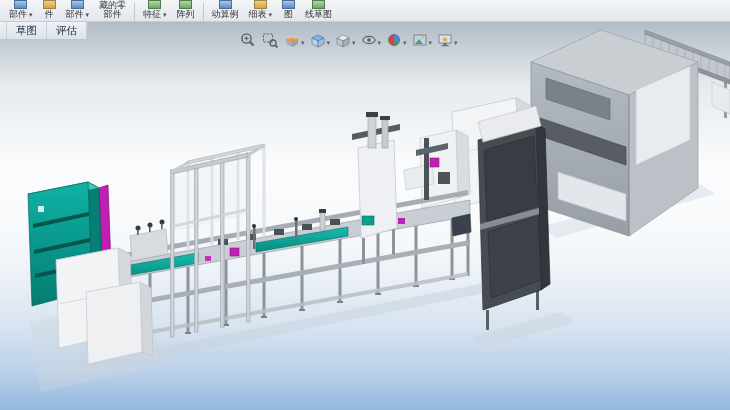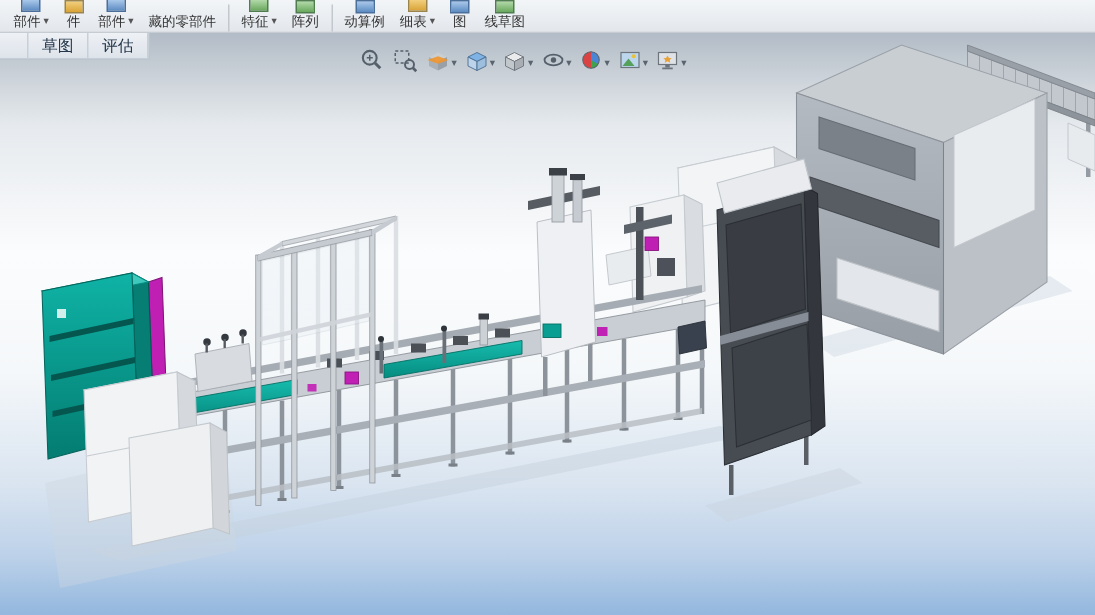--- a/index.html
+++ b/index.html
@@ -12,26 +12,26 @@
     display:flex;align-items:flex-end;padding:0 4px;box-sizing:border-box;z-index:5;}
   .tb-item{display:flex;flex-direction:column;align-items:center;justify-content:flex-end;
     font-size:9px;line-height:9px;color:#333;padding:0 5px 2px 5px;white-space:nowrap;cursor:default;}
   .tb-icon{width:11px;height:7px;margin-bottom:1px;border:1px solid #9b854c;
     background:linear-gradient(#f2cf7d,#d9a437);}
   .tb-icon.blue{border-color:#4b6f9b;background:linear-gradient(#a9c8ea,#5d8cc2);}
   .tb-icon.green{border-color:#4f7d4f;background:linear-gradient(#b2d9a8,#6aa85e);}
   .tb-row{display:flex;align-items:center;gap:1px;}
   .caret::after{content:"▾";font-size:7px;color:#555;margin-left:1px;}
   .tb-sep{width:1px;height:18px;background:#c3c8ce;margin:0 3px;}
-  .tb-2line{display:flex;flex-direction:row;align-items:center;line-height:9px;}
+  .tb-2line{display:flex;flex-direction:column;align-items:center;line-height:9px;}
 
   
   .tabstrip{position:absolute;top:22px;left:0;height:17px;z-index:4;
     display:flex;align-items:stretch;background:linear-gradient(#eef1f5,#dde3ea);
-    border-bottom:1px solid #bcc5cf;border-right:1px solid #bcc5cf;padding-left:18px;}
+    border-bottom:1px solid #bcc5cf;border-right:1px solid #bcc5cf;padding-left:6px;}
   .tab{display:flex;align-items:center;padding:0 9px;font-size:10.5px;color:#24364a;
     border-right:1px solid #c7cfd8;cursor:default;}
   .tab:first-child{border-left:1px solid #c7cfd8;}
 
   
   .hud{position:absolute;top:30px;left:238px;display:flex;align-items:center;gap:2px;z-index:6;}
   .hud-btn{display:flex;align-items:center;padding:1px;border-radius:2px;cursor:default;}
   .hud-btn svg{display:block;}
   .hud-caret::after{content:"▾";font-size:7px;color:#5a646e;}
 

